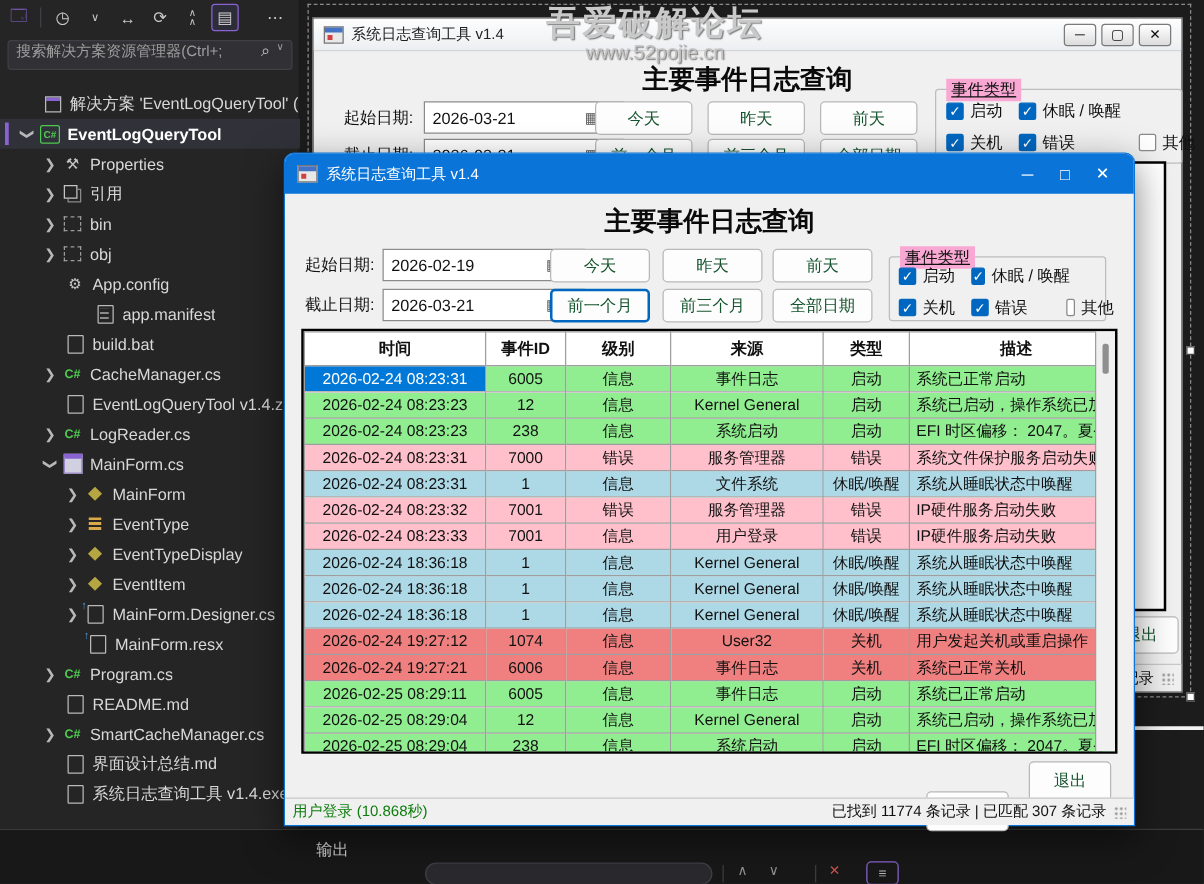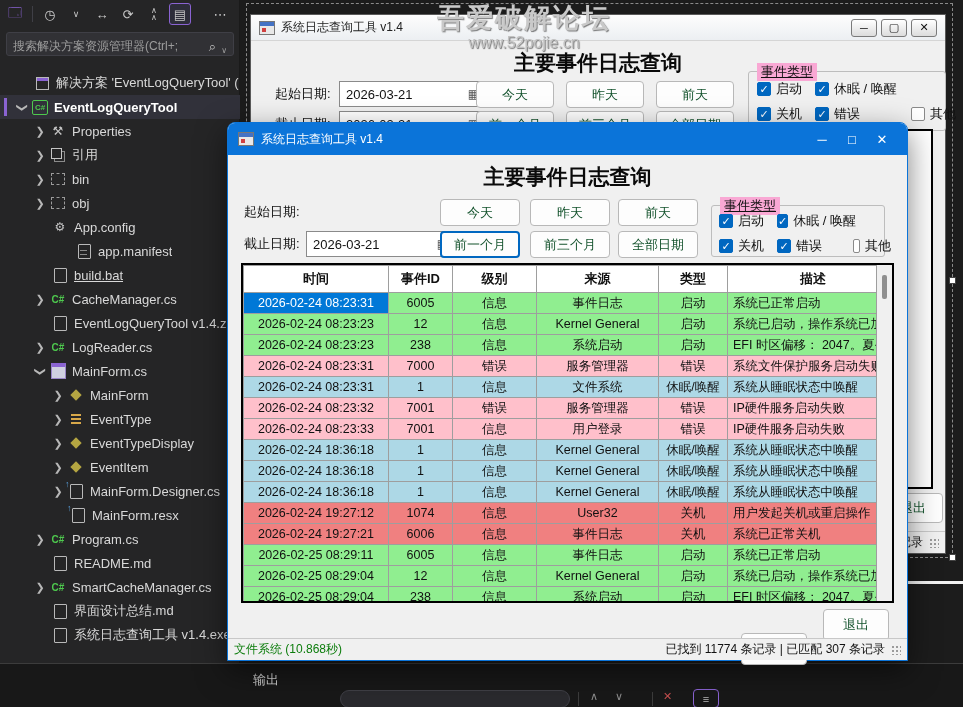--- a/index.html
+++ b/index.html
@@ -8,21 +8,21 @@
   .abs { position:absolute; }
   #screen { position:relative; width:963px; height:707px; background:#1c1c1c; }
 
   
   #sidebar { left:0; top:0; width:240px; height:663px; background:#252526; border-right:1px solid #1a1a1a; z-index:5; }
   #se-toolbar { left:0; top:0; width:240px; height:28px; display:flex; align-items:center; gap:4px; padding:0 4px; color:#c8c8c8; }
   .tbico { width:22px; height:22px; display:flex; align-items:center; justify-content:center; font-size:13px; color:#c8c8c8; border-radius:3px; }
   .tbico.active { border:1px solid #8a63d2; background:#2d2d3a; }
   .tbsep { width:1px; height:16px; background:#3f3f46; margin:0 2px; }
   #se-search { left:6px; top:32px; width:228px; height:24px; background:#313135; border:1px solid #3f3f46; border-radius:3px;
-    display:flex; align-items:flex-end; padding:0 6px; color:#9d9d9d; font-size:12px; }
+    display:flex; align-items:flex-start; padding:0 6px; color:#9d9d9d; font-size:12px; }
   #se-search .ph { flex:1; white-space:nowrap; overflow:hidden; }
   #tree { left:0; top:60px; width:240px; height:600px; overflow:hidden; }
   .trow { position:relative; display:flex; align-items:center; height:24px; color:#d8d8d8; font-size:13px; white-space:nowrap; overflow:hidden; }
   .trow.selected { background:#31313a; }
   .trow.selected::before { content:""; position:absolute; left:4px; top:3px; bottom:3px; width:3px; background:#8a63d2; }
   .trow .chev { width:20px; text-align:center; color:#b8b8b8; font-size:11px; flex:0 0 20px; }
   .trow .chev.exp { transform:rotate(90deg); }
   .trow .lbl { margin-left:6px; overflow:hidden; text-overflow:clip; }
   .trow .lbl.bold { color:#ffffff; font-weight:bold; }
   
@@ -200,20 +200,25 @@
       <span>系统日志查询工具 v1.4</span>
       <span style="margin-left:auto; display:flex;">
         <span class="wcbtn">─</span>
         <span class="wcbtn">□</span>
         <span class="wcbtn">✕</span>
       </span>
     </div>
     <div class="bigheading" style="top:40px;">主要事件日志查询</div>
 
     <div class="lblrow" style="left:16px; top:76px;">起始日期:</div>
+    <div class="dinput" style="left:78px; top:76px; width:162px;">
+      <span>2026-02-19</span>
+      <span class="cal">▦</span>
+      <span class="dd">▼</span>
+    </div>
     <div id="fg-quick1"></div>
 
     <div class="lblrow" style="left:16px; top:108px;">截止日期:</div>
     <div class="dinput" style="left:78px; top:108px; width:162px;">
       <span>2026-03-21</span>
       <span class="cal">▦</span>
       <span class="dd">▼</span>
     </div>
     <div id="fg-quick2"></div>
 
@@ -380,21 +385,21 @@
         </table>
       <div id="vscroll">
           <div class="thumb"></div>
         </div>
     </div>
 
     <div class="wbtn" style="left:513px; top:486px; width:66px; height:32px;margin-top:24px;">查询</div>
     <div class="wbtn" style="left:595px; top:486px; width:66px; height:32px;">退出</div>
 
     <div class="statusbar">
-      <span style="color:#0d7d0d;">文件系统 (10.868秒)</span>
+      <span style="color:#0d7d0d;">用户登录 (10.868秒)</span>
       <span style="margin-left:auto;">已找到 11774 条记录 | 已匹配 307 条记录</span>
       <span class="grip"></span>
     </div>
   <div class="wbtn" style="left: 212px; top: 76px; width: 80px;">今天</div>
       <div class="wbtn" style="left: 302px; top: 76px; width: 80px;">昨天</div>
       <div class="wbtn" style="left: 390px; top: 76px; width: 80px;">前天</div>
       <div class="wbtn def" style="left: 212px; top: 108px; width: 80px;">前一个月</div>
       <div class="wbtn" style="left: 302px; top: 108px; width: 80px;">前三个月</div>
       <div class="wbtn" style="left: 390px; top: 108px; width: 80px;">全部日期</div>
     </div>
@@ -447,21 +452,21 @@
           <span class="lbl">obj</span>
         </div>
         <div class="trow" style="padding-left: 52px;">
           <span class="ti ti-config">⚙</span>
           <span class="lbl">App.config</span>
         </div>
         <div class="trow" style="padding-left: 44px; margin-left: 32px;">
           <span class="ti ti-manifest"></span>
           <span class="lbl">app.manifest</span>
         </div>
-        <div class="trow" style="padding-left: 52px; text-decoration: underline;">
+        <div class="trow" style="padding-left: 52px;">
           <span class="ti ti-file"></span>
           <span class="lbl">build.bat</span>
         </div>
         <div class="trow" style="padding-left: 30px;">
           <span class="chev">❯</span>
           <span class="ti ti-cs">C#</span>
           <span class="lbl">CacheManager.cs</span>
         </div>
         <div class="trow" style="padding-left: 52px;">
           <span class="ti ti-file"></span>

